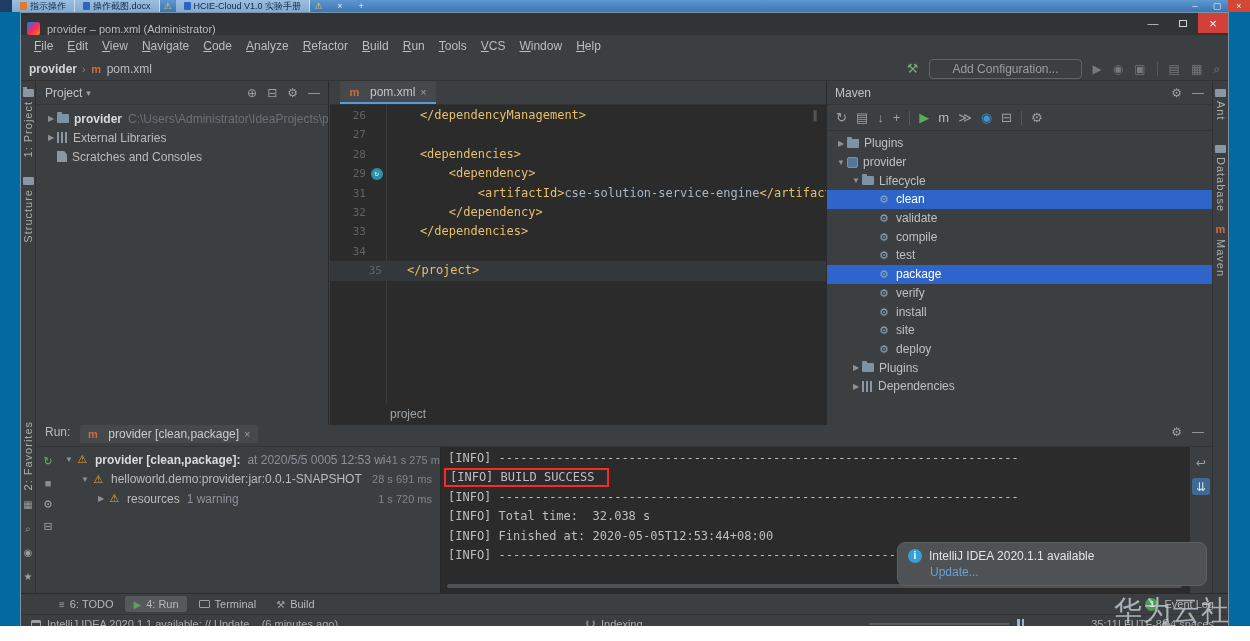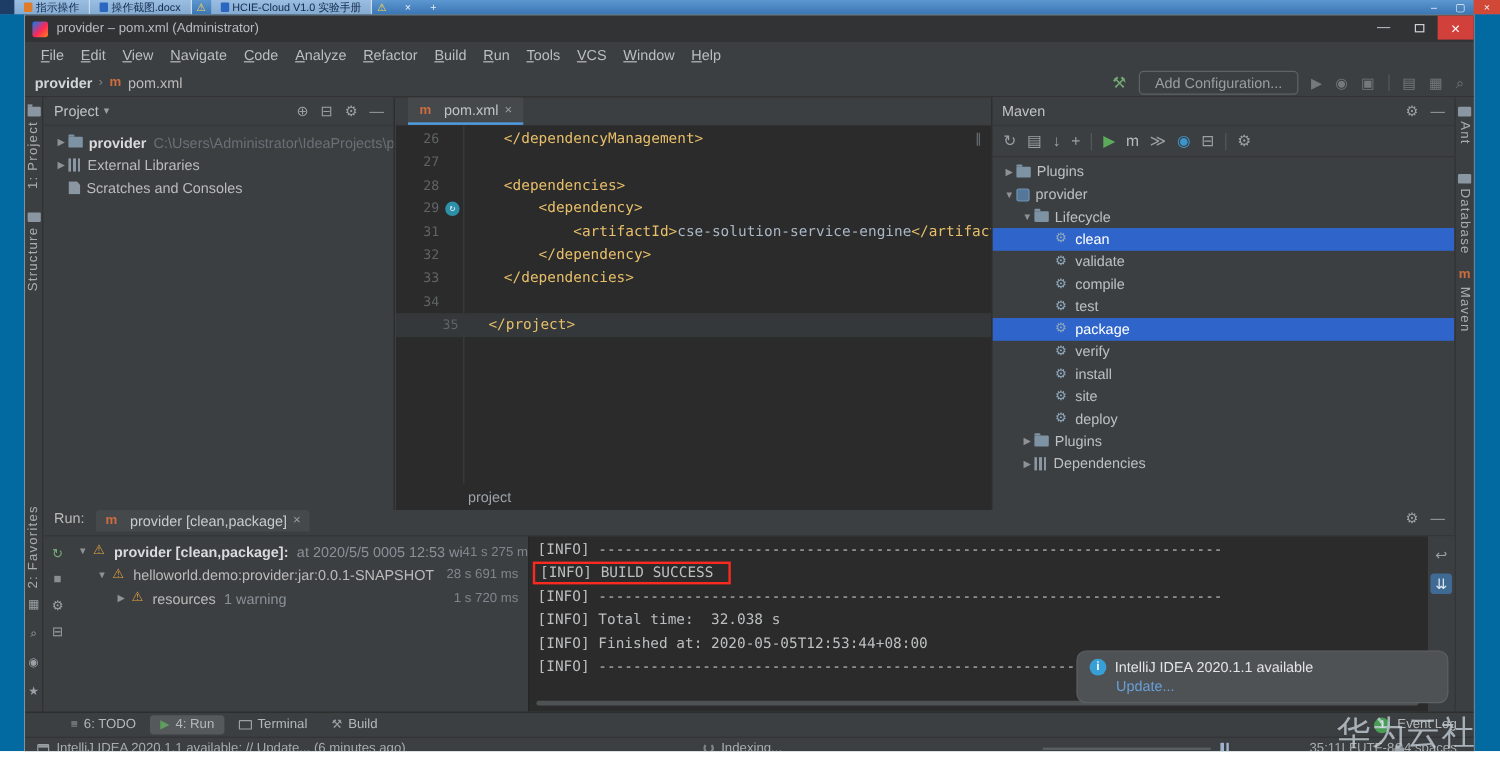--- a/index.html
+++ b/index.html
@@ -24,40 +24,40 @@
   .tb-ctl { margin-left: 6px; font-size: 9px; color: #e8eef5; padding: 0 5px; }
   .tb-right { margin-left: auto; display: flex; align-items: center; height: 12px; }
   .tb-btn { width: 22px; height: 12px; text-align: center; font-size: 9px; line-height: 12px; color: #eaf1f8; }
   .tb-btn.close { background: #d14836; }
 
   
   .win { position: absolute; left: 20px; top: 12px; width: 1209px; height: 620px;
     background: #3c3f41; border: 1px solid #7c93a5; color: #bbbbbb; }
 
   .titlebar { position: absolute; left: 0; top: 0; width: 1207px; height: 22px; background: #313335;
-    display: flex; align-items: center; padding-left: 6px; font-size: 11px; color: #b8bcbf; }
+    display: flex; align-items: flex-end; padding-left: 6px; font-size: 11px; color: #b8bcbf; }
   .app-logo { width: 13px; height: 13px; border-radius: 2px; margin-right: 7px; flex: none;
     background: linear-gradient(135deg, #087cfa, #fe2857 55%, #fc801d); }
   .winbtns { margin-left: auto; display: flex; height: 22px; }
   .wbtn { width: 30px; height: 20px; display: flex; align-items: center; justify-content: center;
     color: #cfd2d4; font-size: 11px; }
   .wbtn .maxglyph { width: 8px; height: 7px; border: 1px solid #cfd2d4; }
   .wbtn.close { background: #d1403a; color: #fff; font-size: 13px; }
 
   .menubar { position: absolute; left: 0; top: 22px; width: 1207px; height: 22px; background: #3c3f41;
     display: flex; align-items: center; padding-left: 6px; font-size: 12px; color: #bbbec1; }
   .menu-item { display: inline-block; padding: 2px 7px; text-align: center; }
   .menu-item::first-letter { text-decoration: underline; }
 
   .navbar { position: absolute; left: 0; top: 44px; width: 1207px; height: 24px; background: #3c3f41;
     border-bottom: 1px solid #323232; display: flex; align-items: center; padding: 0 8px; font-size: 12px; }
   .crumb-bold { font-weight: bold; color: #d3d6d9; }
   .crumb-sep { color: #7d8288; margin: 0 5px; font-size: 11px; }
   .nav-right { margin-left: auto; display: flex; align-items: center; gap: 11px; }
-  .add-config-btn { border: 1px solid #5e6366; border-radius: 4px; padding: 2px 12px;
+  .add-config-btn { border: 1px solid #5e6366; border-radius: 4px; padding: 2px 22px;
     color: #9b9ea1; font-size: 12px; background: transparent; font-family: inherit; }
   .nav-ico { color: #74797d; font-size: 12px; line-height: 12px; }
   .hammer { color: #74a874; font-size: 13px; }
   .vsep { width: 1px; height: 14px; background: #55595c; }
 
   
   .stripe { position: absolute; top: 68px; width: 15px; height: 512px; background: #3c3f41; }
   .stripe.left { left: 0; border-right: 1px solid #2f3133; }
   .stripe.right { right: 0; width: 16px; border-left: 1px solid #2f3133; }
   .stripe-btn { position: absolute; left: 0; width: 100%; display: flex; flex-direction: column;

